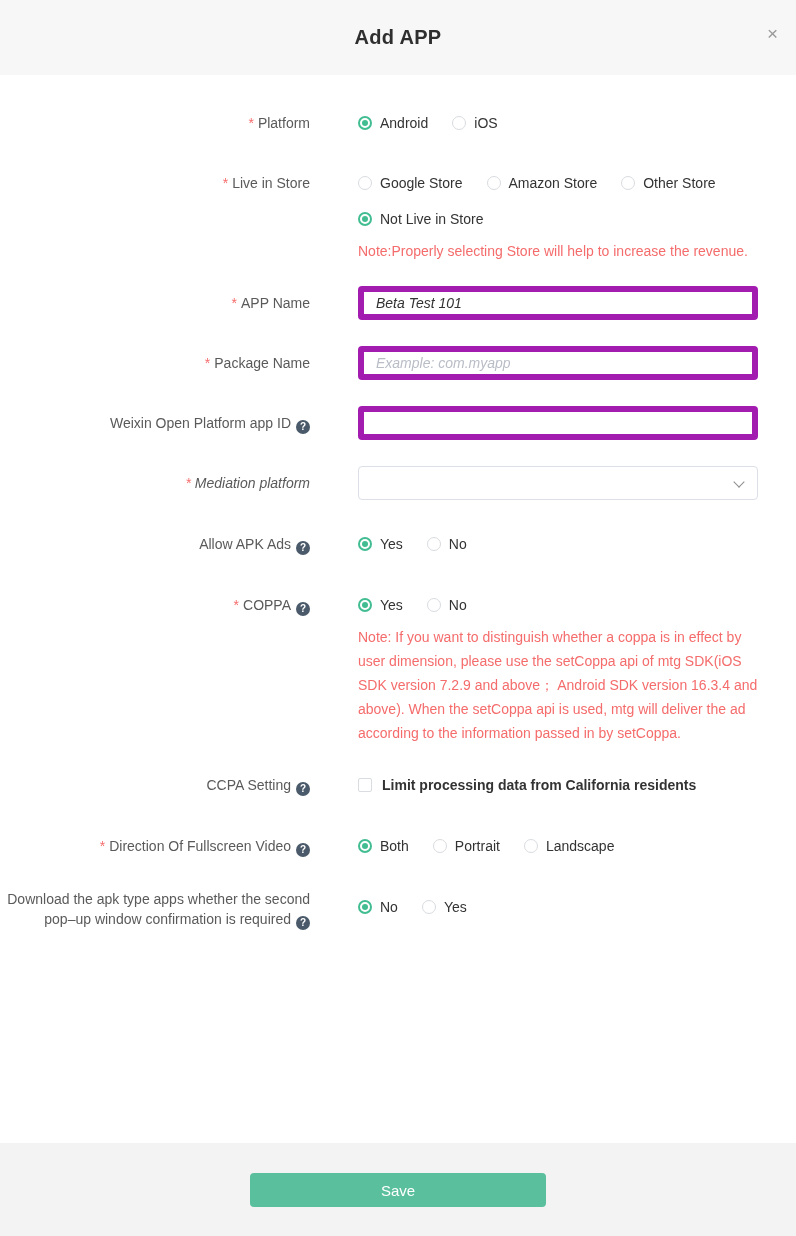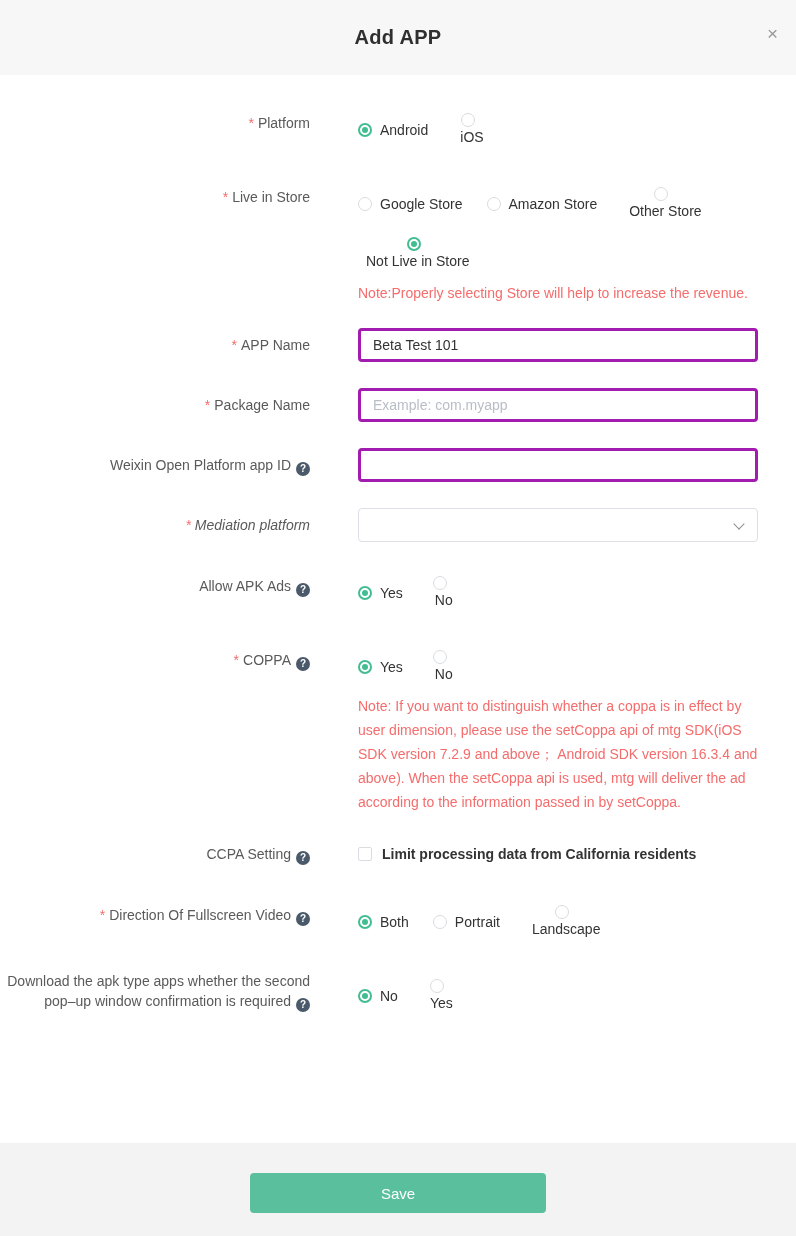--- a/index.html
+++ b/index.html
@@ -29,57 +29,57 @@
   .row-allow     { margin-bottom: 40px; margin-top: 34px; }
   .row-coppa     { margin-bottom: 30px; }
   .row-ccpa      { margin-bottom: 40px; }
   .row-direction { margin-bottom: 32px; }
   .row-download  { margin-bottom: 68px; }
   .row-download .ctrl-col { padding-top: 8px; }
 
   
   .radio-group { display: flex; align-items: center; line-height: 20px; }
   .radio-option { display: inline-flex; align-items: center; margin-right: 24px; cursor: pointer; }
-  .radio-option:last-child { margin-right: 0; flex-direction: column; }
+  .radio-option:last-child { margin-right: 0; }
   .radio { width: 14px; height: 14px; border-radius: 50%; border: 1px solid #d9dce0;
            background: #fff; display: inline-block; position: relative; }
   .radio.checked { border: 2px solid #42bd92; }
   .radio.checked::after { content: ""; position: absolute; left: 50%; top: 50%;
            width: 6px; height: 6px; margin: -3px 0 0 -3px; border-radius: 50%; background: #42bd92; }
   .radio-label { margin-left: 8px; font-size: 14px; color: #333; }
 
   
   .checkbox-option { display: inline-flex; align-items: center; cursor: pointer; line-height: 20px; }
   .checkbox { width: 14px; height: 14px; border: 1px solid #d9dce0; border-radius: 2px; background: #fff; }
   .checkbox-label { margin-left: 10px; font-size: 14px; color: #333; font-weight: bold; }
 
   
-  .text-input { width: 400px; height: 34px; border: 3px solid #a21caf; border-radius: 4px;
+  .text-input { width: 400px; height: 34px; border: 6px solid #a21caf; border-radius: 4px;
                 padding: 0 12px; font-size: 14px; color: #333; outline: none;
-                font-family: "Liberation Sans", sans-serif; background: #fff; }
+                font-family: "Liberation Sans", sans-serif; background: #fff; font-style: italic; }
   .text-input::placeholder { color: #b9bdc6; }
   .select-box { width: 400px; height: 34px; border: 1px solid #dcdfe6; border-radius: 4px;
                 position: relative; background: #fff; cursor: pointer; }
   .select-box .chevron { position: absolute; right: 14px; top: 11px; width: 8px; height: 8px;
                 border-right: 1px solid #8e8e8e; border-bottom: 1px solid #8e8e8e;
                 transform: rotate(45deg); }
 
   
   .note { color: #f56c6c; font-size: 14px; line-height: 24px; margin-top: 10px; width: 400px; }
   .sub-line { margin-top: 16px; }
 
   
   .help-icon { display: inline-flex; align-items: center; justify-content: center;
                width: 14px; height: 14px; border-radius: 50%; background: #4a5a6a;
                color: #fff; font-size: 10px; font-weight: bold; margin-left: 5px;
                vertical-align: -2px; line-height: 14px; }
 
   
   .modal-footer { flex: 0 0 93px; background: #f3f3f3; }
-  .save-btn { display: block; margin: 30px auto 0; width: 296px; height: 40px;
+  .save-btn { display: block; margin: 30px auto 0; width: 296px; height: 34px;
               background: #5abf9c; color: #fff; border: none; border-radius: 4px;
               font-size: 15px; cursor: pointer; font-family: "Liberation Sans", sans-serif; }
 </style>
 </head>
 <body>
 
 <div class="modal">
 
   <div class="modal-header">
     <div class="modal-title">Add APP</div>

